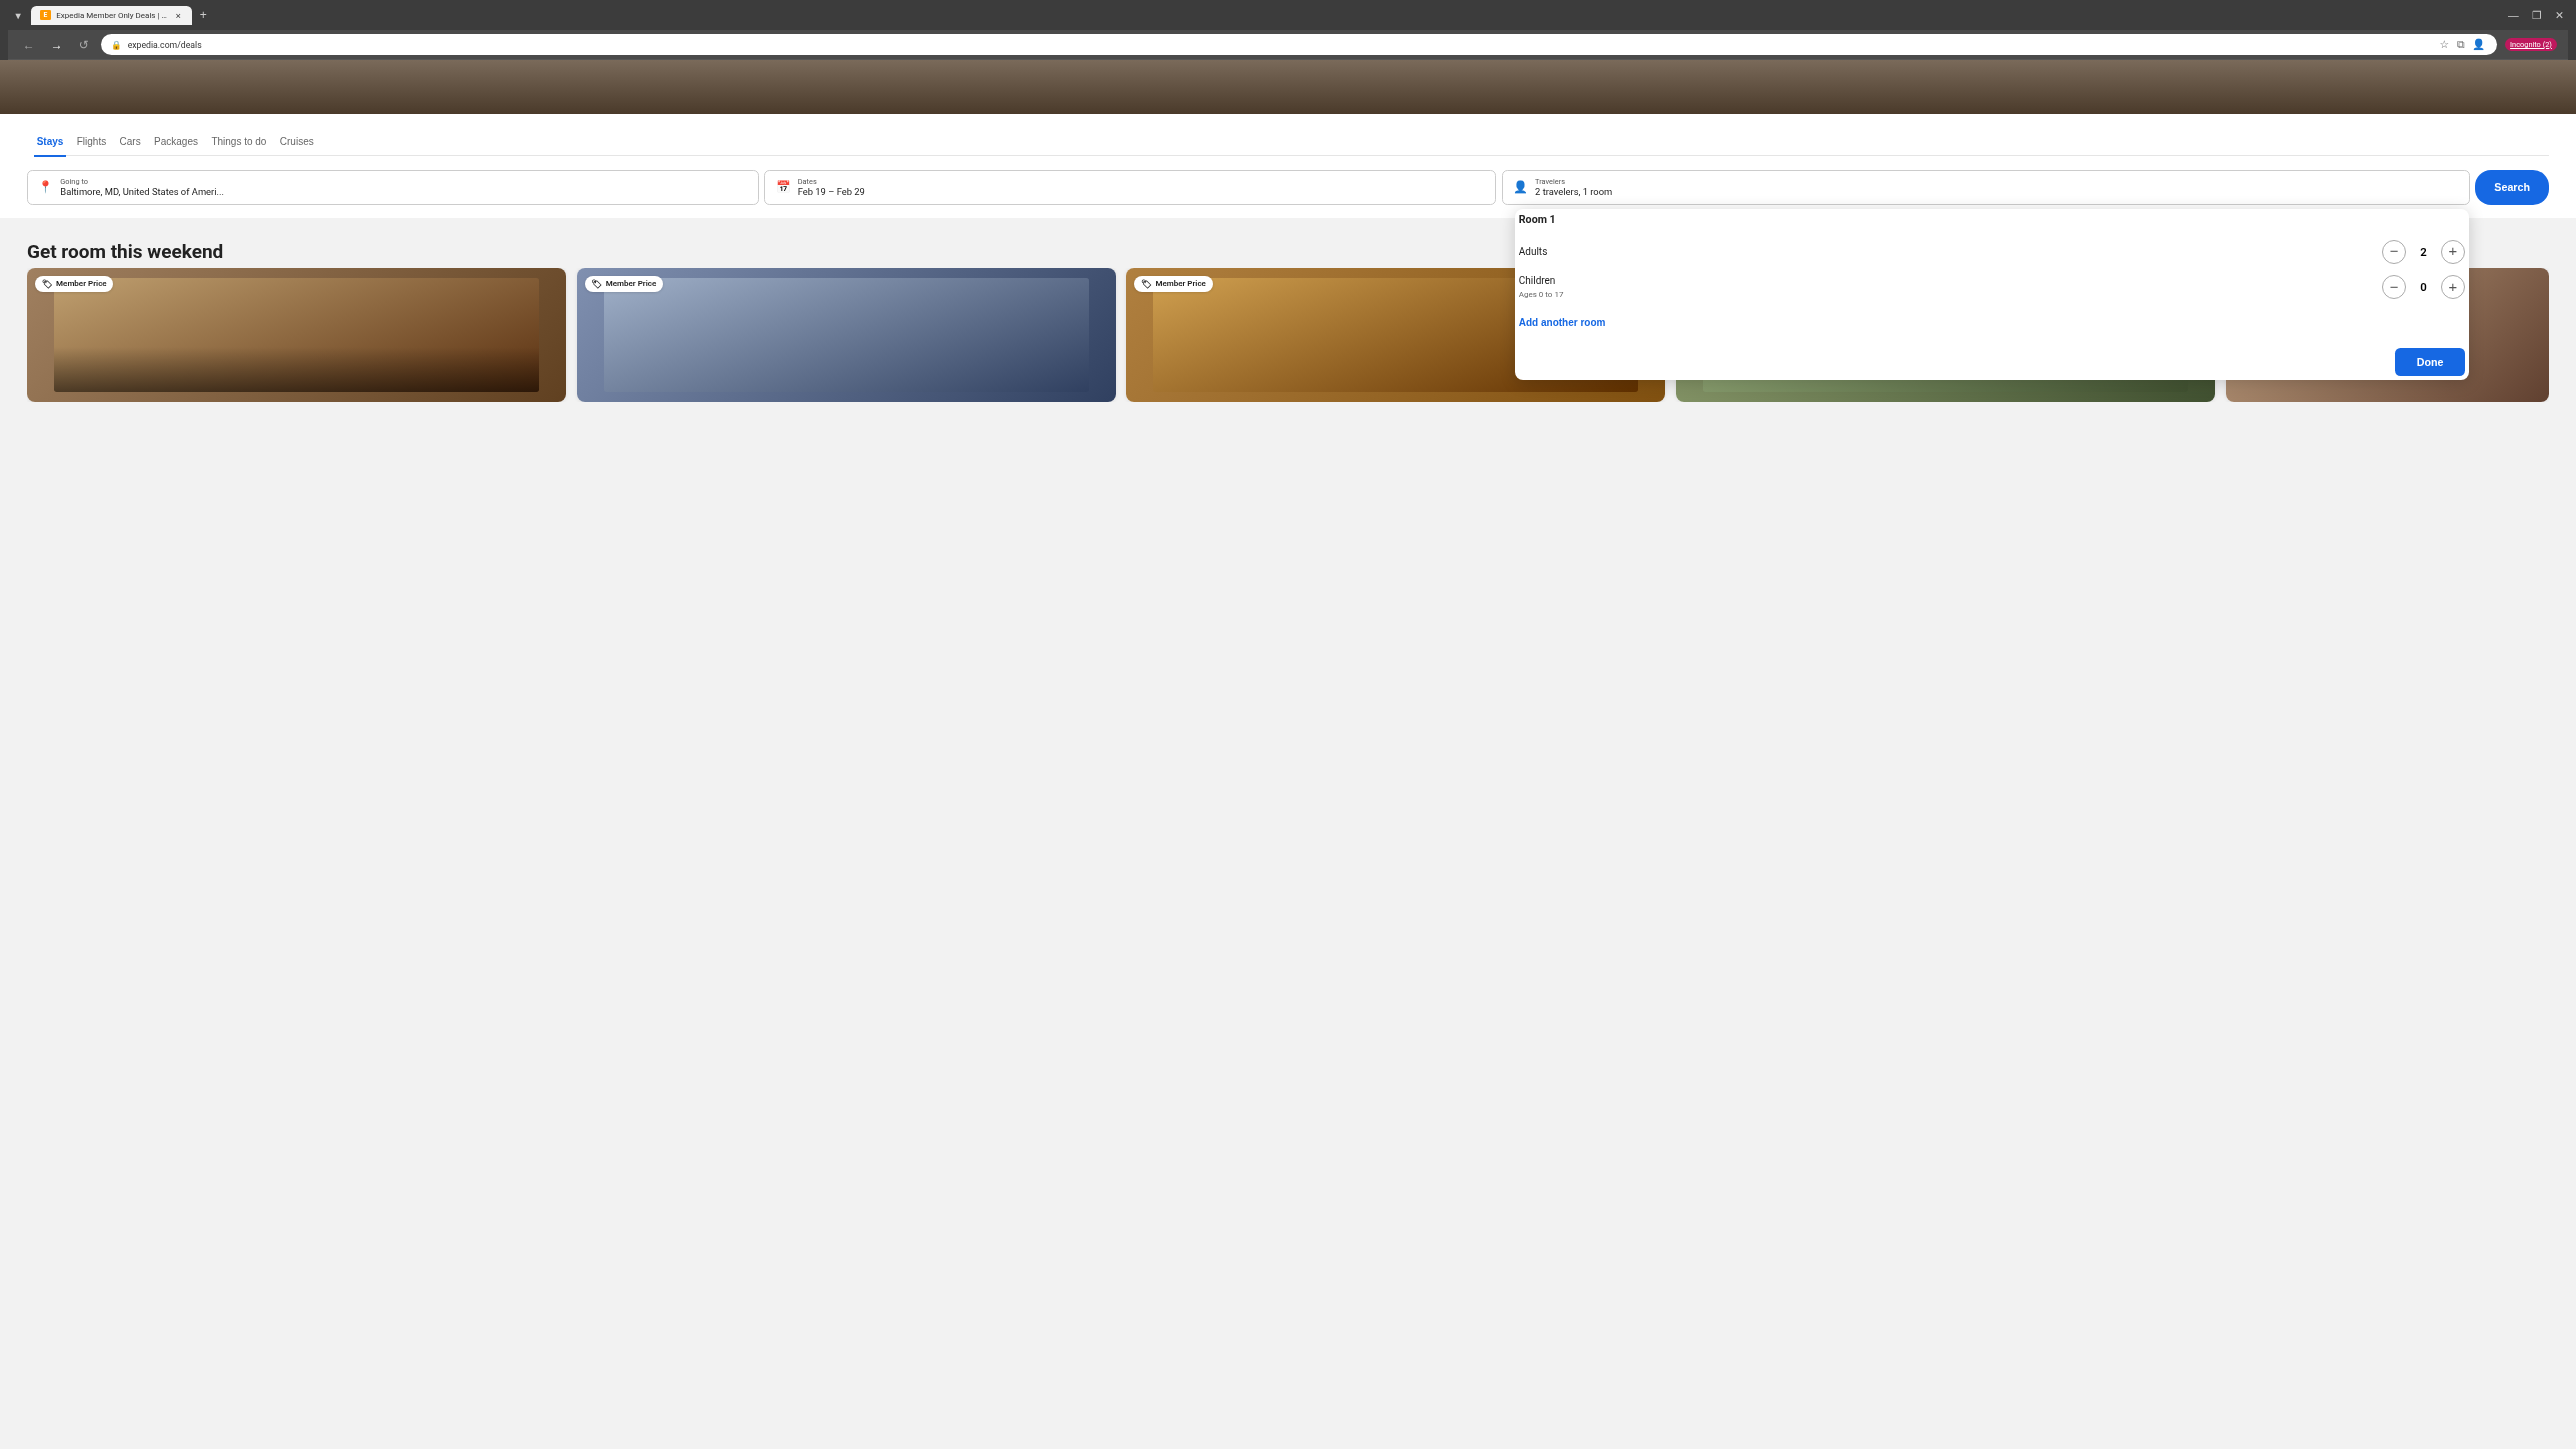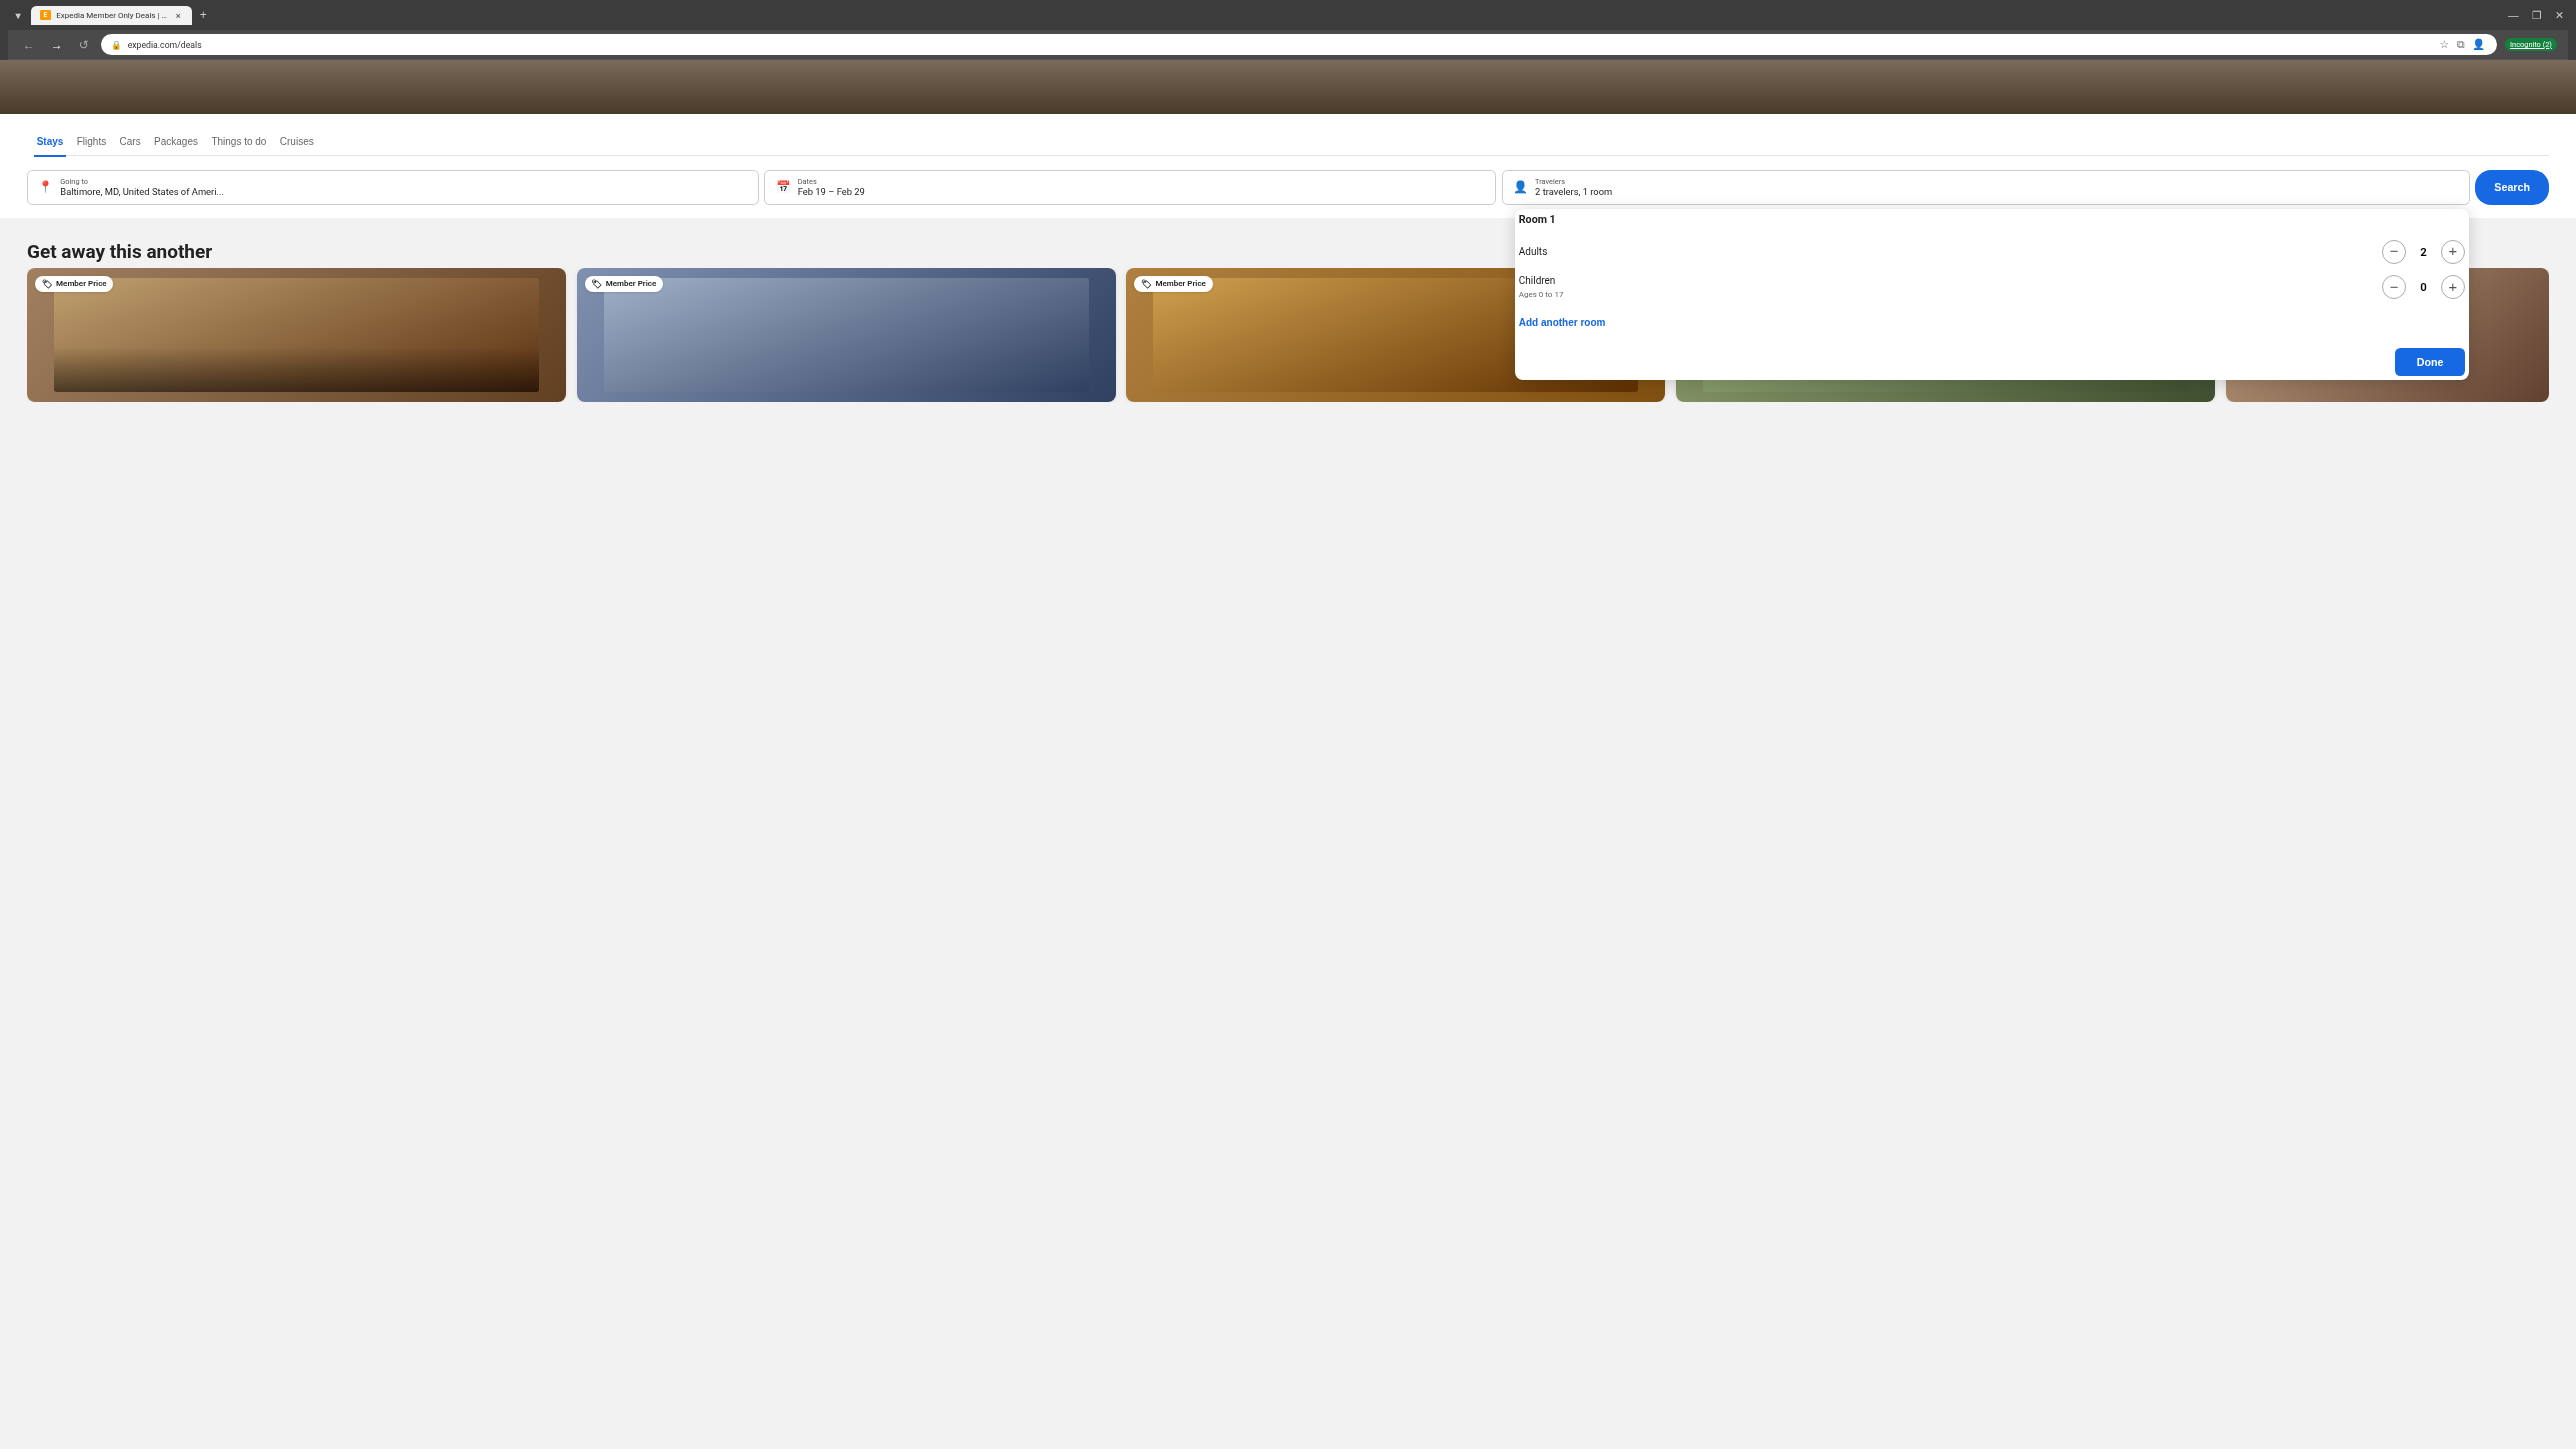--- a/index.html
+++ b/index.html
@@ -80,21 +80,21 @@
       font-size: 8.7px;
       color: #333;
       display: flex;
       align-items: center;
       gap: 5.4px;
     }
     .url-text { color: #333; font-size: 8.7px; }
     .url-actions { margin-left: auto; display: flex; gap: 8px; }
     .url-action-btn { background: none; border: none; color: #666; font-size: 10.7px; cursor: pointer; }
     .incognito-badge {
-      background: #15803d; color: #fff; font-size: 7.4px; padding: 2px 5.4px; border-radius: 8px;
+      background: #be185d; color: #fff; font-size: 7.4px; padding: 2px 5.4px; border-radius: 8px;
       white-space: nowrap;
       text-decoration: underline;
     }
 
     
     .page-content { background: #f2f2f2; }
 
     
     .hero-image {
       width: 100%;
@@ -404,21 +404,21 @@
             <button class="done-btn">Done</button>
           </div>
         </div>
       </div>
 
       <button class="search-btn">Search</button>
     </div>
   </div>
 
   <div class="main-content">
-    <h2 class="section-title">Get away this another</h2>
+    <h2 class="section-title">Get room this weekend</h2>
 
     <div class="cards-grid">
 
       <div class="hotel-card">
         <div class="img-placeholder" style="background: linear-gradient(135deg, #a08060 0%, #604020 100%); display:flex; align-items:center; justify-content:center;">
           <div style="width:90%; height:85%; background:linear-gradient(160deg,#c0a070,#5a3010); border-radius:2.7px; overflow:hidden; position:relative;">
             <div style="position:absolute;bottom:0;left:0;right:0;height:40%;background:linear-gradient(to bottom,transparent,rgba(0,0,0,0.5));"></div>
           </div>
         </div>
         <div class="member-badge">

